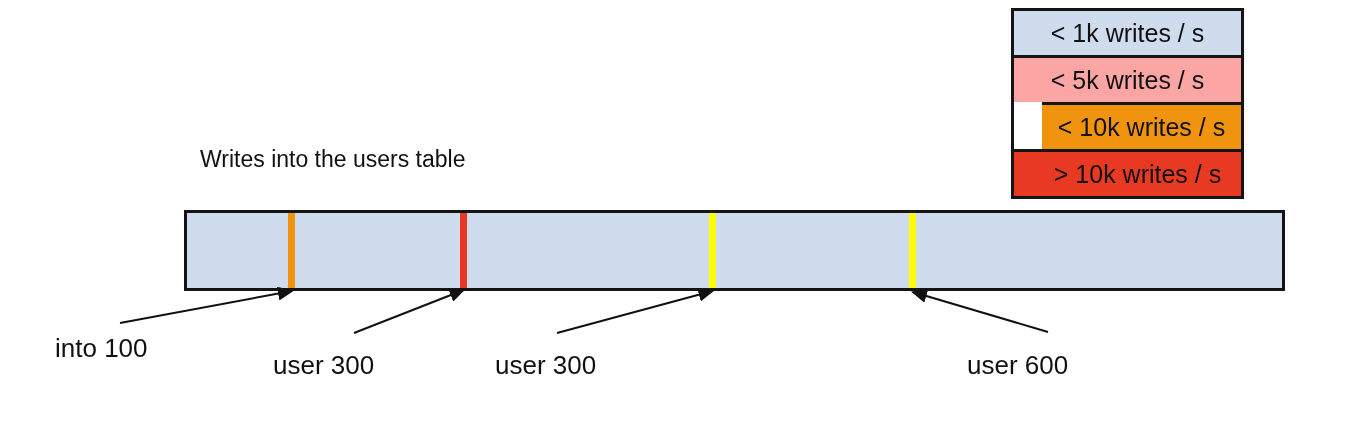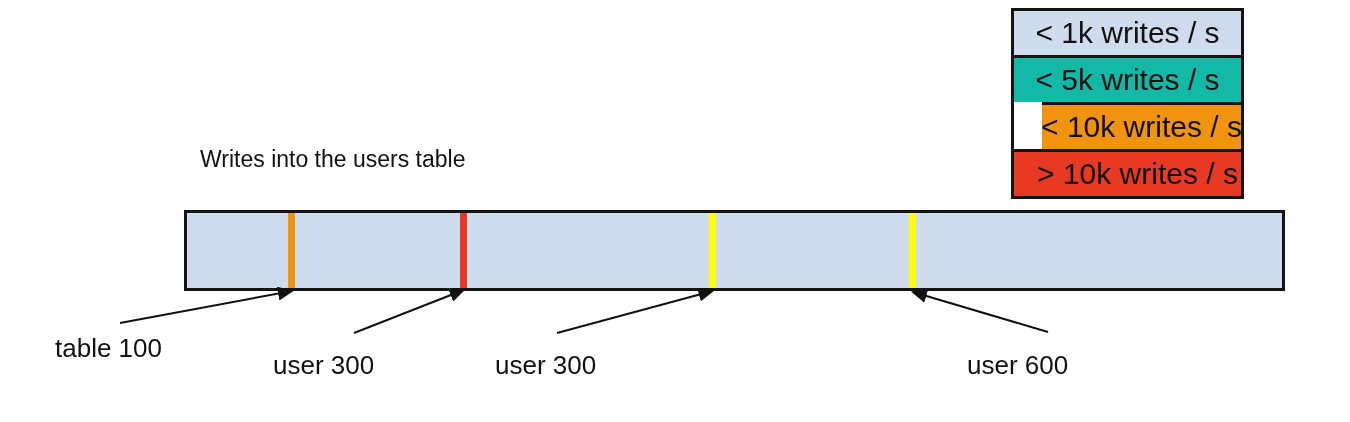--- a/index.html
+++ b/index.html
@@ -25,21 +25,21 @@
     top: 8px;
     width: 233px;
     border: 3px solid #141414;
     box-sizing: border-box;
   }
   .legend-row {
     height: 44px;
     display: flex;
     align-items: center;
     justify-content: center;
-    font-size: 30px;
+    font-size: 25px;
     white-space: nowrap;
   }
   .legend-row + .legend-row { border-top: 3px solid #141414; }
   .bar {
     position: absolute;
     left: 184px;
     top: 210px;
     width: 1101px;
     height: 81px;
     border: 3px solid #141414;
@@ -68,21 +68,21 @@
 </head>
 <body>
 
 <div class="canvas">
   <div class="title">Writes into the users table</div>
 
   <div class="legend" id="legend">
       <div class="legend-row" style="background: rgb(207, 220, 238);">
         <span>&lt; 1k writes / s</span>
       </div>
-      <div class="legend-row" style="background: #14b8a6;">
+      <div class="legend-row" style="background: #fca5a5;">
         <span>&lt; 5k writes / s</span>
       </div>
       <div class="legend-row" style="background: rgb(240, 148, 15); margin-left: 28px;">
         <span>&lt; 10k writes / s</span>
       </div>
       <div class="legend-row" style="background: rgb(232, 57, 35); padding-left: 20px;">
         <span>&gt; 10k writes / s</span>
       </div>
     </div>
 
@@ -99,18 +99,18 @@
         <path d="M0,0 L16,7 L0,14 z" fill="#111111"></path>
       </marker>
     </defs>
   <line x1="120" y1="323" x2="291.898" y2="291" stroke="#111111" stroke-width="2" marker-end="url(#arrowhead)"></line>
       <line x1="354" y1="333" x2="463.654" y2="290" stroke="#111111" stroke-width="2" marker-end="url(#arrowhead)"></line>
       <line x1="557" y1="333" x2="712.48" y2="291" stroke="#111111" stroke-width="2" marker-end="url(#arrowhead)"></line>
       <line x1="1048" y1="332" x2="912.8620000000001" y2="292" stroke="#111111" stroke-width="2" marker-end="url(#arrowhead)"></line>
     </svg>
 
   <div id="labels">
-      <div class="user-label" style="left: 55px; top: 333px;">table 100</div>
+      <div class="user-label" style="left: 55px; top: 333px;">into 100</div>
       <div class="user-label" style="left: 273px; top: 350px;">user 300</div>
       <div class="user-label" style="left: 495px; top: 350px; text-align: right;">user 300</div>
       <div class="user-label" style="left: 967px; top: 350px;">user 600</div>
     </div>
 </div>
 
 </body></html>

